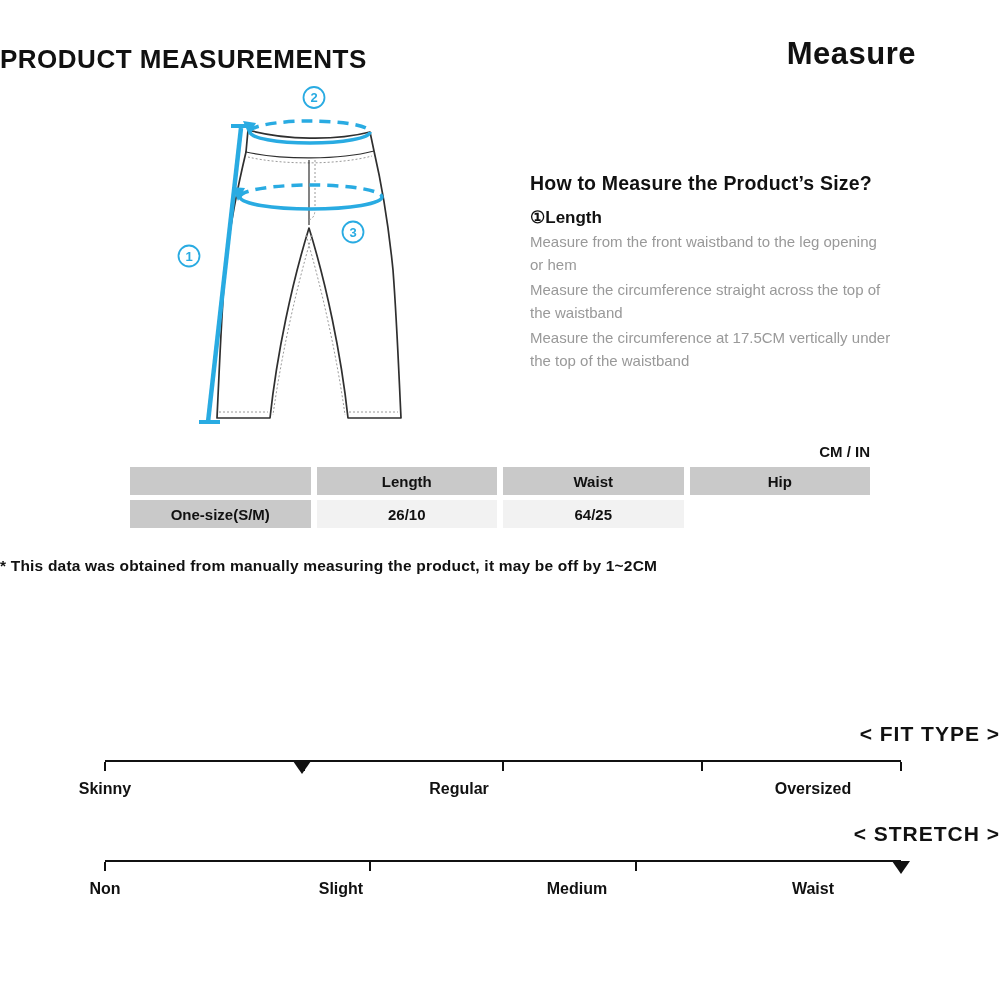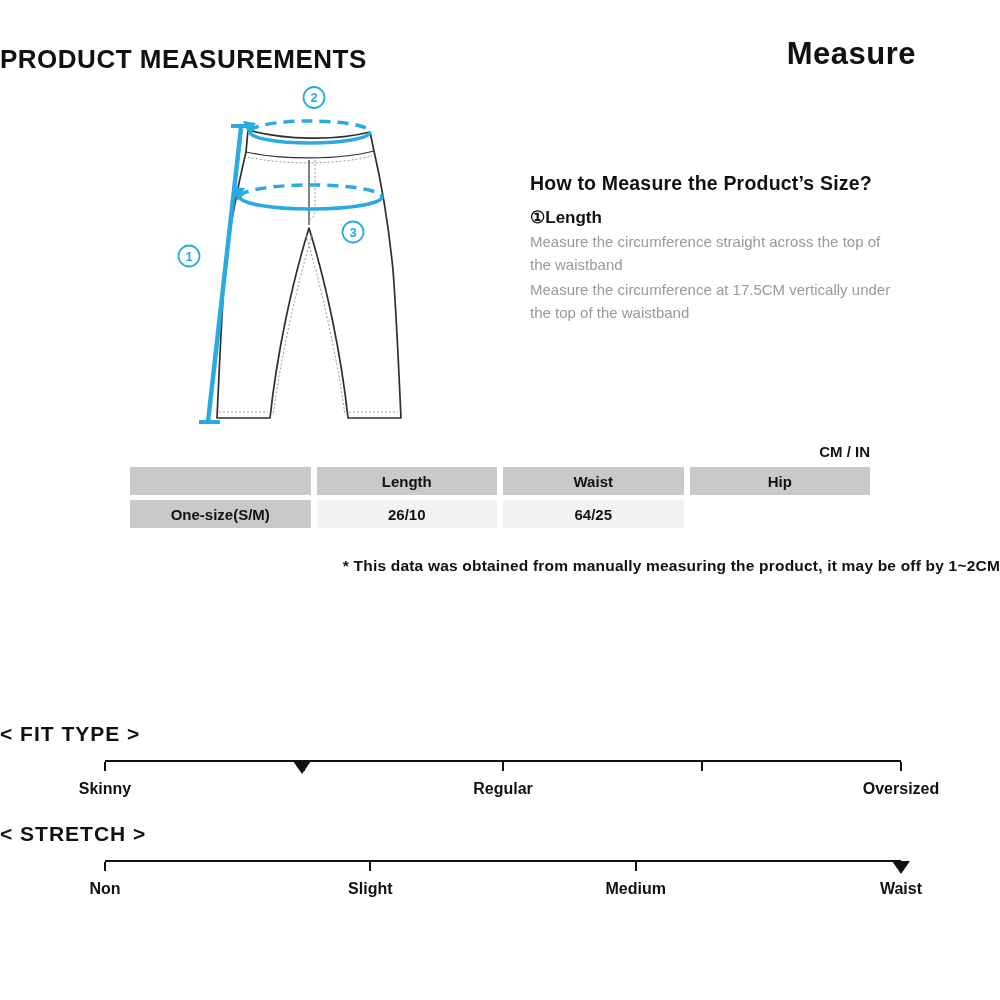--- a/index.html
+++ b/index.html
@@ -37,42 +37,42 @@
     left:130px;top:467px;width:740px;
     display:grid;grid-template-columns:repeat(4,1fr);
     column-gap:6px;row-gap:5px;
   }
   .size-table .cell{
     height:28px;display:flex;align-items:center;justify-content:center;
     font-size:15px;font-weight:bold;background:var(--table_light);
   }
   .size-table .cell.gray{background:var(--table_gray);}
   .table-note{
-    left:0;right:0;top:557px;text-align:right;
+    left:0;right:0;top:557px;text-align:left;
     font-size:15.5px;font-weight:bold;letter-spacing:.2px;
   }
 
   
   .scale-heading{
-    left:0;right:0;text-align:left;
+    left:0;right:0;text-align:right;
     font-size:21px;font-weight:bold;letter-spacing:1px;
   }
   .scale-line{
     left:105px;width:796px;height:12px;border-top:2.5px solid var(--text_black);
   }
   .tick{
     position:absolute;top:0;width:2px;height:9px;background:var(--text_black);
     transform:translateX(-50%);
   }
   .marker{
     position:absolute;top:-1px;width:0;height:0;transform:translateX(-50%);
     border-left:9px solid transparent;border-right:9px solid transparent;
     border-top:13px solid var(--text_black);
   }
-  .scale-labels{left:105px;width:796px;height:20px;}
+  .scale-labels{left:105px;width:708px;height:20px;}
   .scale-labels span{
     position:absolute;transform:translateX(-50%);white-space:nowrap;
     font-size:16px;font-weight:bold;
   }
 
   
   .pants{left:160px;top:85px;}
   .outline{fill:#ffffff;stroke:#2f2f2f;stroke-width:1.7;stroke-linejoin:round;}
   .thin{fill:none;stroke:#2f2f2f;stroke-width:1.2;}
   .stitch{fill:none;stroke:#9a9a9a;stroke-width:1;stroke-dasharray:2 2;}
@@ -142,20 +142,21 @@
     <circle class="circ-num" cx="193" cy="147" r="10.5"></circle>
     <text class="circ-digit" x="193" y="151.5">3</text>
   </g>
 </svg>
 
 <div class="abs howto">
   <h2>How to Measure the Product’s Size?</h2>
 
   <div>
     <div class="item-name"><span>①</span><span>Length</span></div>
+    <div class="item-desc">Measure from the front waistband to the leg opening or hem</div>
   </div>
 
   <div>
     <div class="item-desc">Measure the circumference straight across the top of the waistband</div>
   </div>
 
   <div>
     <div class="item-desc">Measure the circumference at 17.5CM vertically under the top of the waistband</div>
   </div>
 </div>

